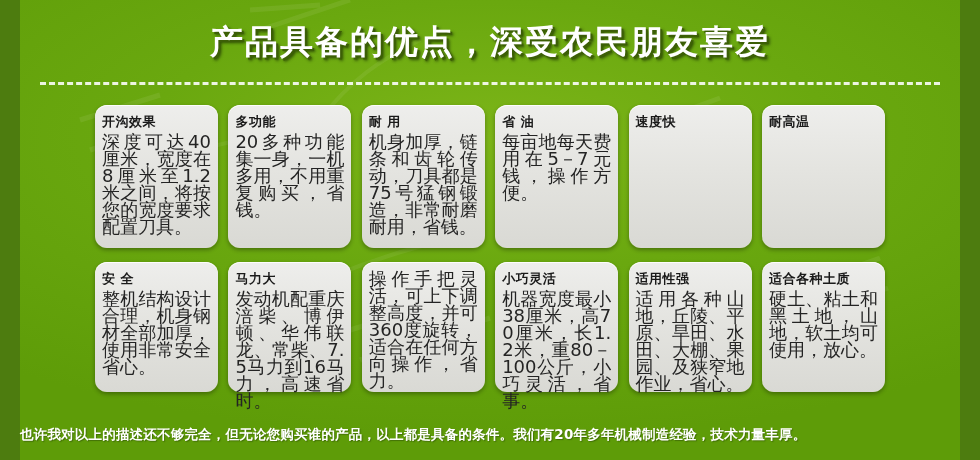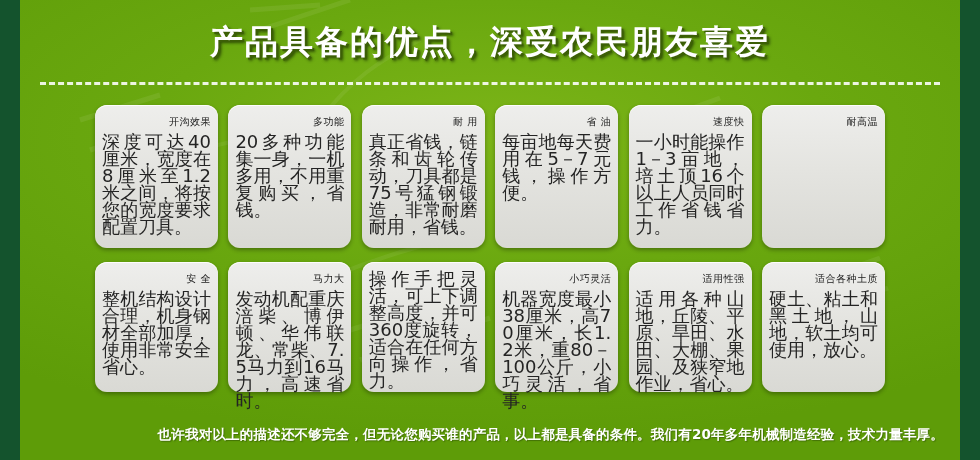--- a/index.html
+++ b/index.html
@@ -4,21 +4,21 @@
 <style>
   html, body {
     margin: 0;
     padding: 0;
     background: #ffffff;
   }
   #page {
     position: relative;
     width: 980px;
     height: 460px;
-    background: #14532d;
+    background: #4d7c0f;
     overflow: hidden;
     font-family: "DejaVu Sans", "Liberation Sans", sans-serif;
   }
   
   #green-panel {
     position: absolute;
     left: 20px;
     top: 0px;
     width: 940px;
     height: 460px;
@@ -77,47 +77,47 @@
     box-sizing: border-box;
     background: linear-gradient(180deg, #eeeeec 0%, #e4e4e0 45%, #d9d9d4 100%);
     border-radius: 12px;
     padding: 8px 7px 8px 7px;
     box-shadow: 0 2px 4px rgba(0,0,0,0.32), inset 0 1px 0 rgba(255,255,255,0.85);
   }
   #row-1 .card { height: 143px; }
   #row-2 .card { height: 130px; }
 
   .card-title {
-    text-align: right;
-    font-size: 10px;
-    font-weight: normal;
+    text-align: left;
+    font-size: 13px;
+    font-weight: bold;
     color: #1a1a1a;
     line-height: 18px;
     margin-bottom: 2px;
     letter-spacing: 0.5px;
     white-space: nowrap;
   }
   .card-body {
     font-size: 18px;
     color: #242424;
     line-height: 17px;
     text-align: justify;
     text-align-last: left;
     word-break: break-all;
   }
   
   #footer {
     position: absolute;
-    left: 4px;
+    left: 20px;
     top: 410px;
     width: 940px;
     height: 50px;
     display: flex;
     align-items: center;
-    justify-content: flex-end;
+    justify-content: flex-start;
   }
   #footer-text {
     font-size: 13.5px;
     font-weight: bold;
     color: #ffffff;
     letter-spacing: 0.2px;
     text-shadow: 1px 1px 1px rgba(40,70,5,0.5);
     white-space: nowrap;
   }
 </style>
@@ -156,31 +156,30 @@
       <div class="card-body">深度可达40厘米，宽度在8厘米至1.2米之间，将按您的宽度要求配置刀具。</div>
     </div>
 
     <div class="card">
       <div class="card-title">多功能</div>
       <div class="card-body">20多种功能集一身，一机多用，不用重复购买，省钱。</div>
     </div>
 
     <div class="card">
       <div class="card-title">耐 用</div>
-      <div class="card-body">真正省钱，链条和齿轮传动，刀具都是75号猛钢锻造，非常耐磨耐用，省钱。</div>
+      <div class="card-body">机身加厚，链条和齿轮传动，刀具都是75号猛钢锻造，非常耐磨耐用，省钱。</div>
     </div>
 
     <div class="card">
       <div class="card-title">省 油</div>
       <div class="card-body">每亩地每天费用在5－7元钱，操作方便。</div>
     </div>
 
     <div class="card">
       <div class="card-title">速度快</div>
-      <div class="card-body">一小时能操作1－3亩地，培土顶16个以上人员同时工作省钱省力。</div>
     </div>
 
     <div class="card">
       <div class="card-title">耐高温</div>
     </div>
 
   </div>
 
   <div class="card-row" id="row-2">
 

